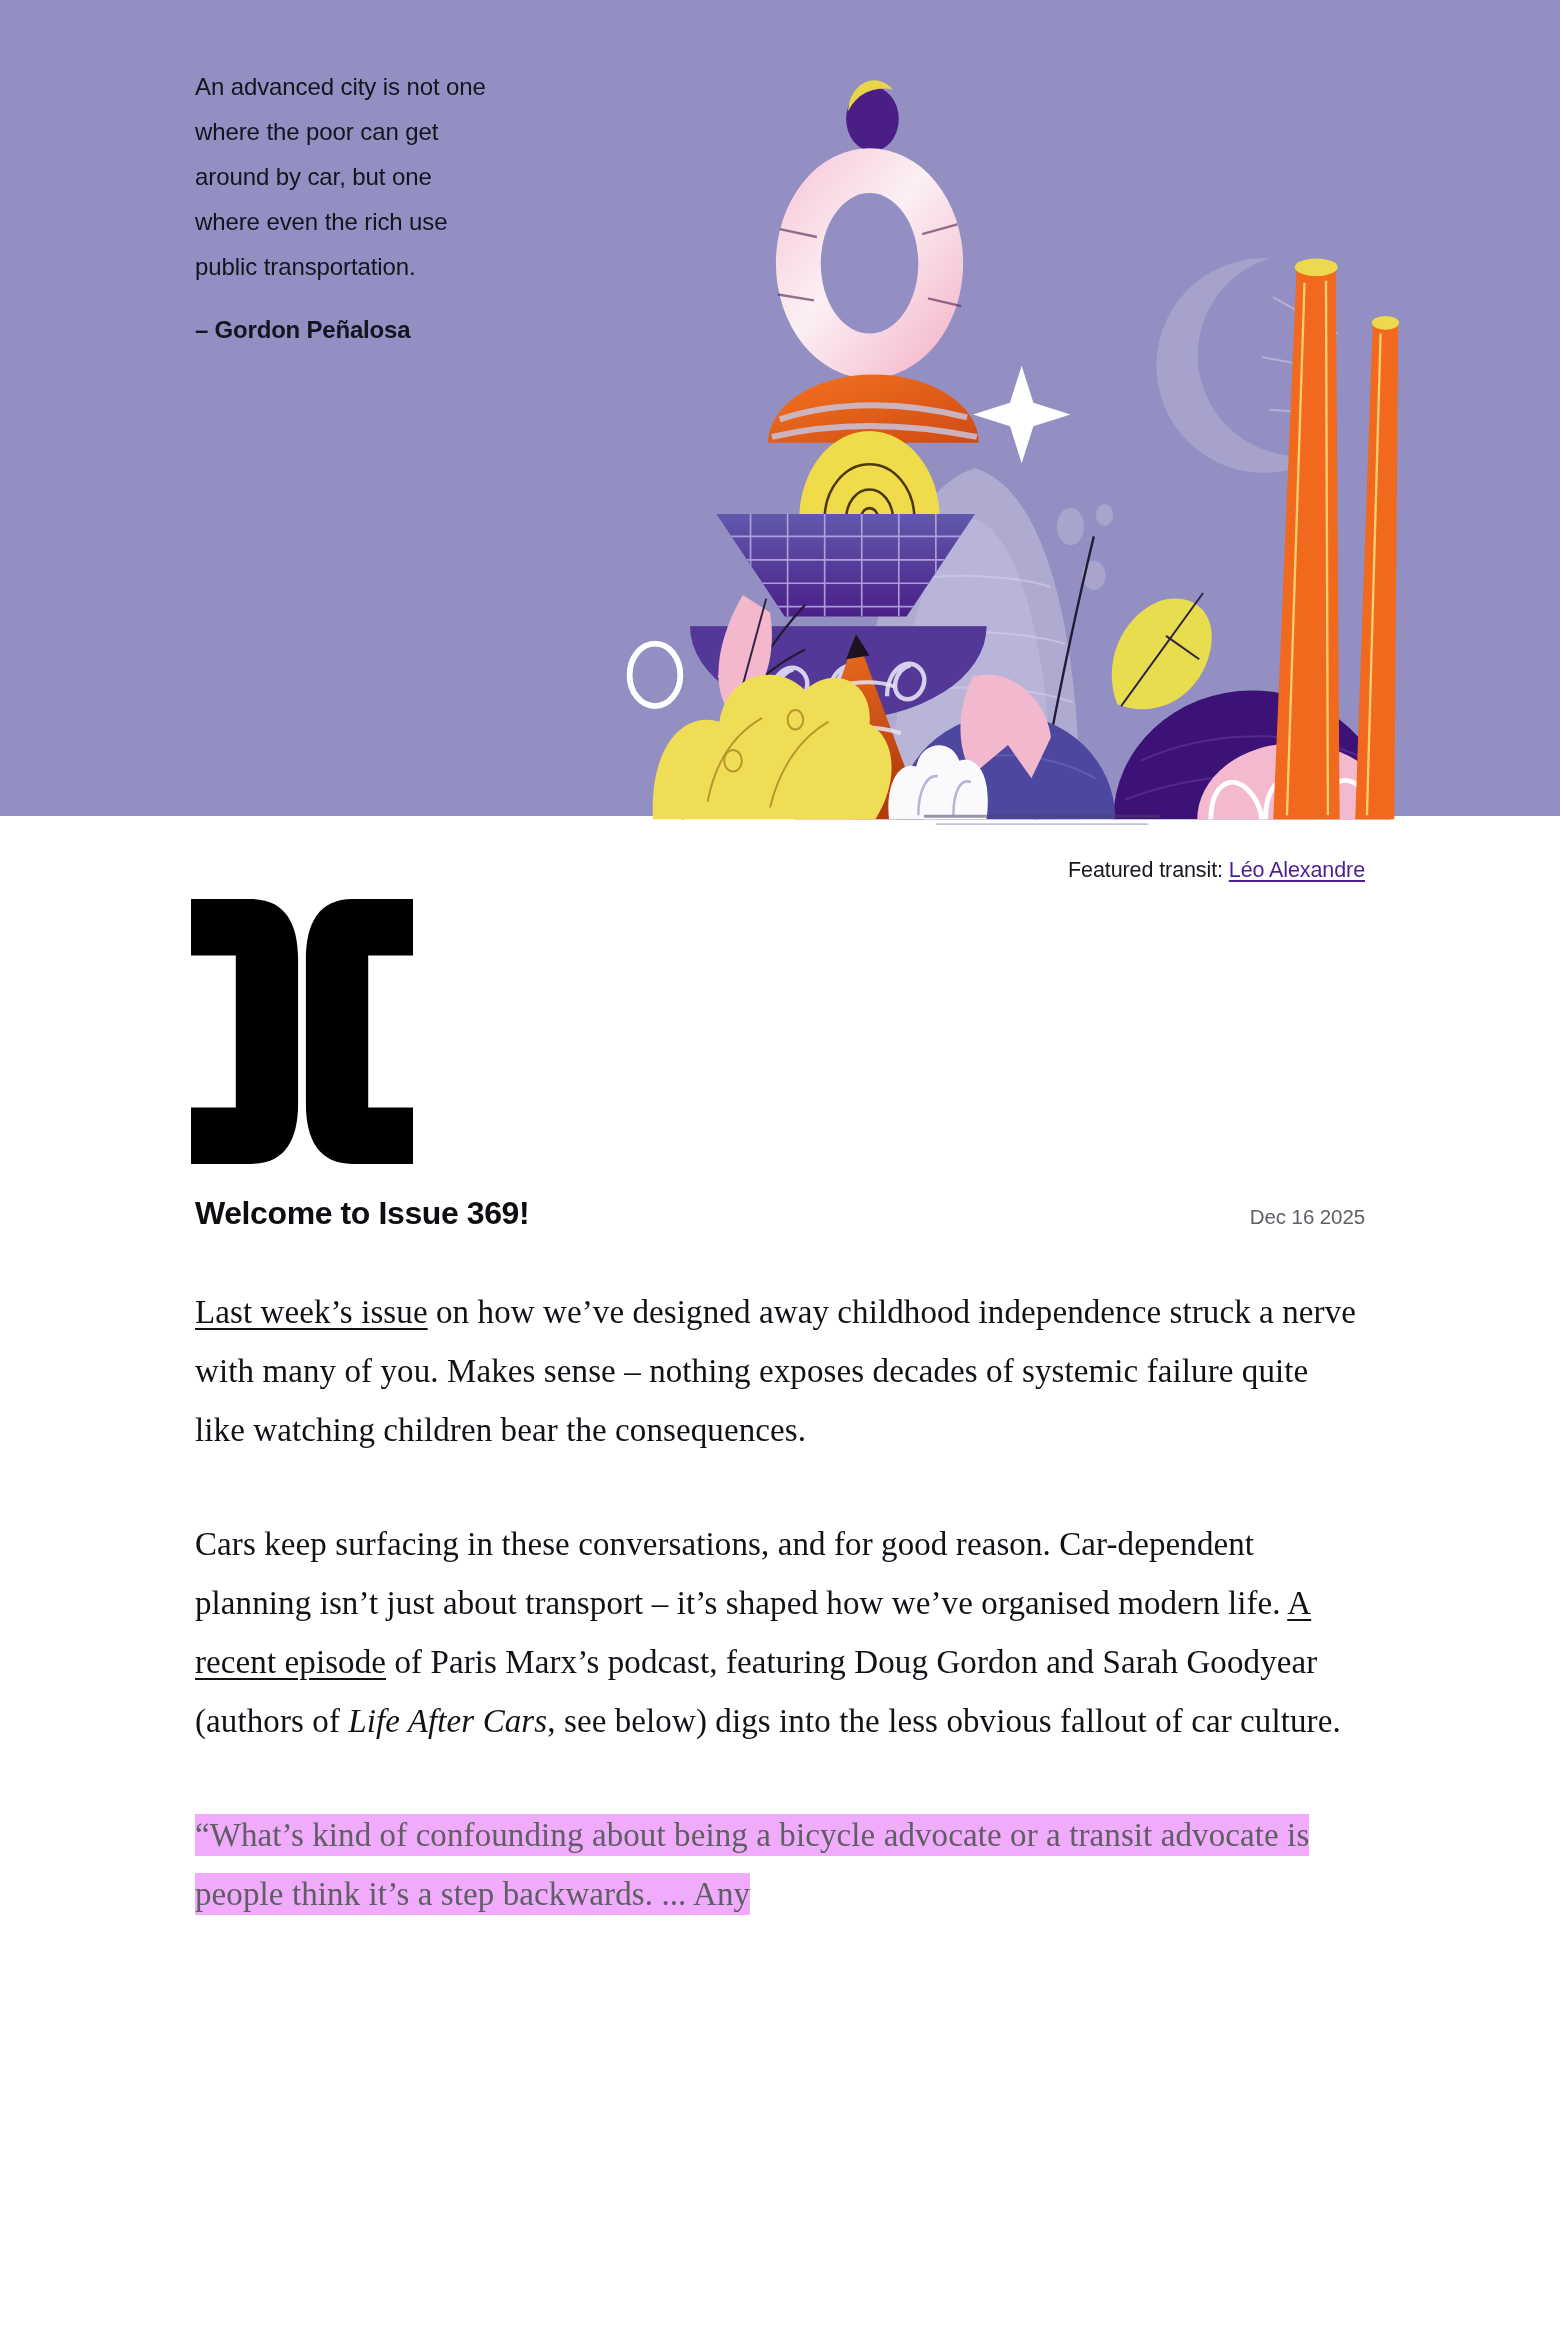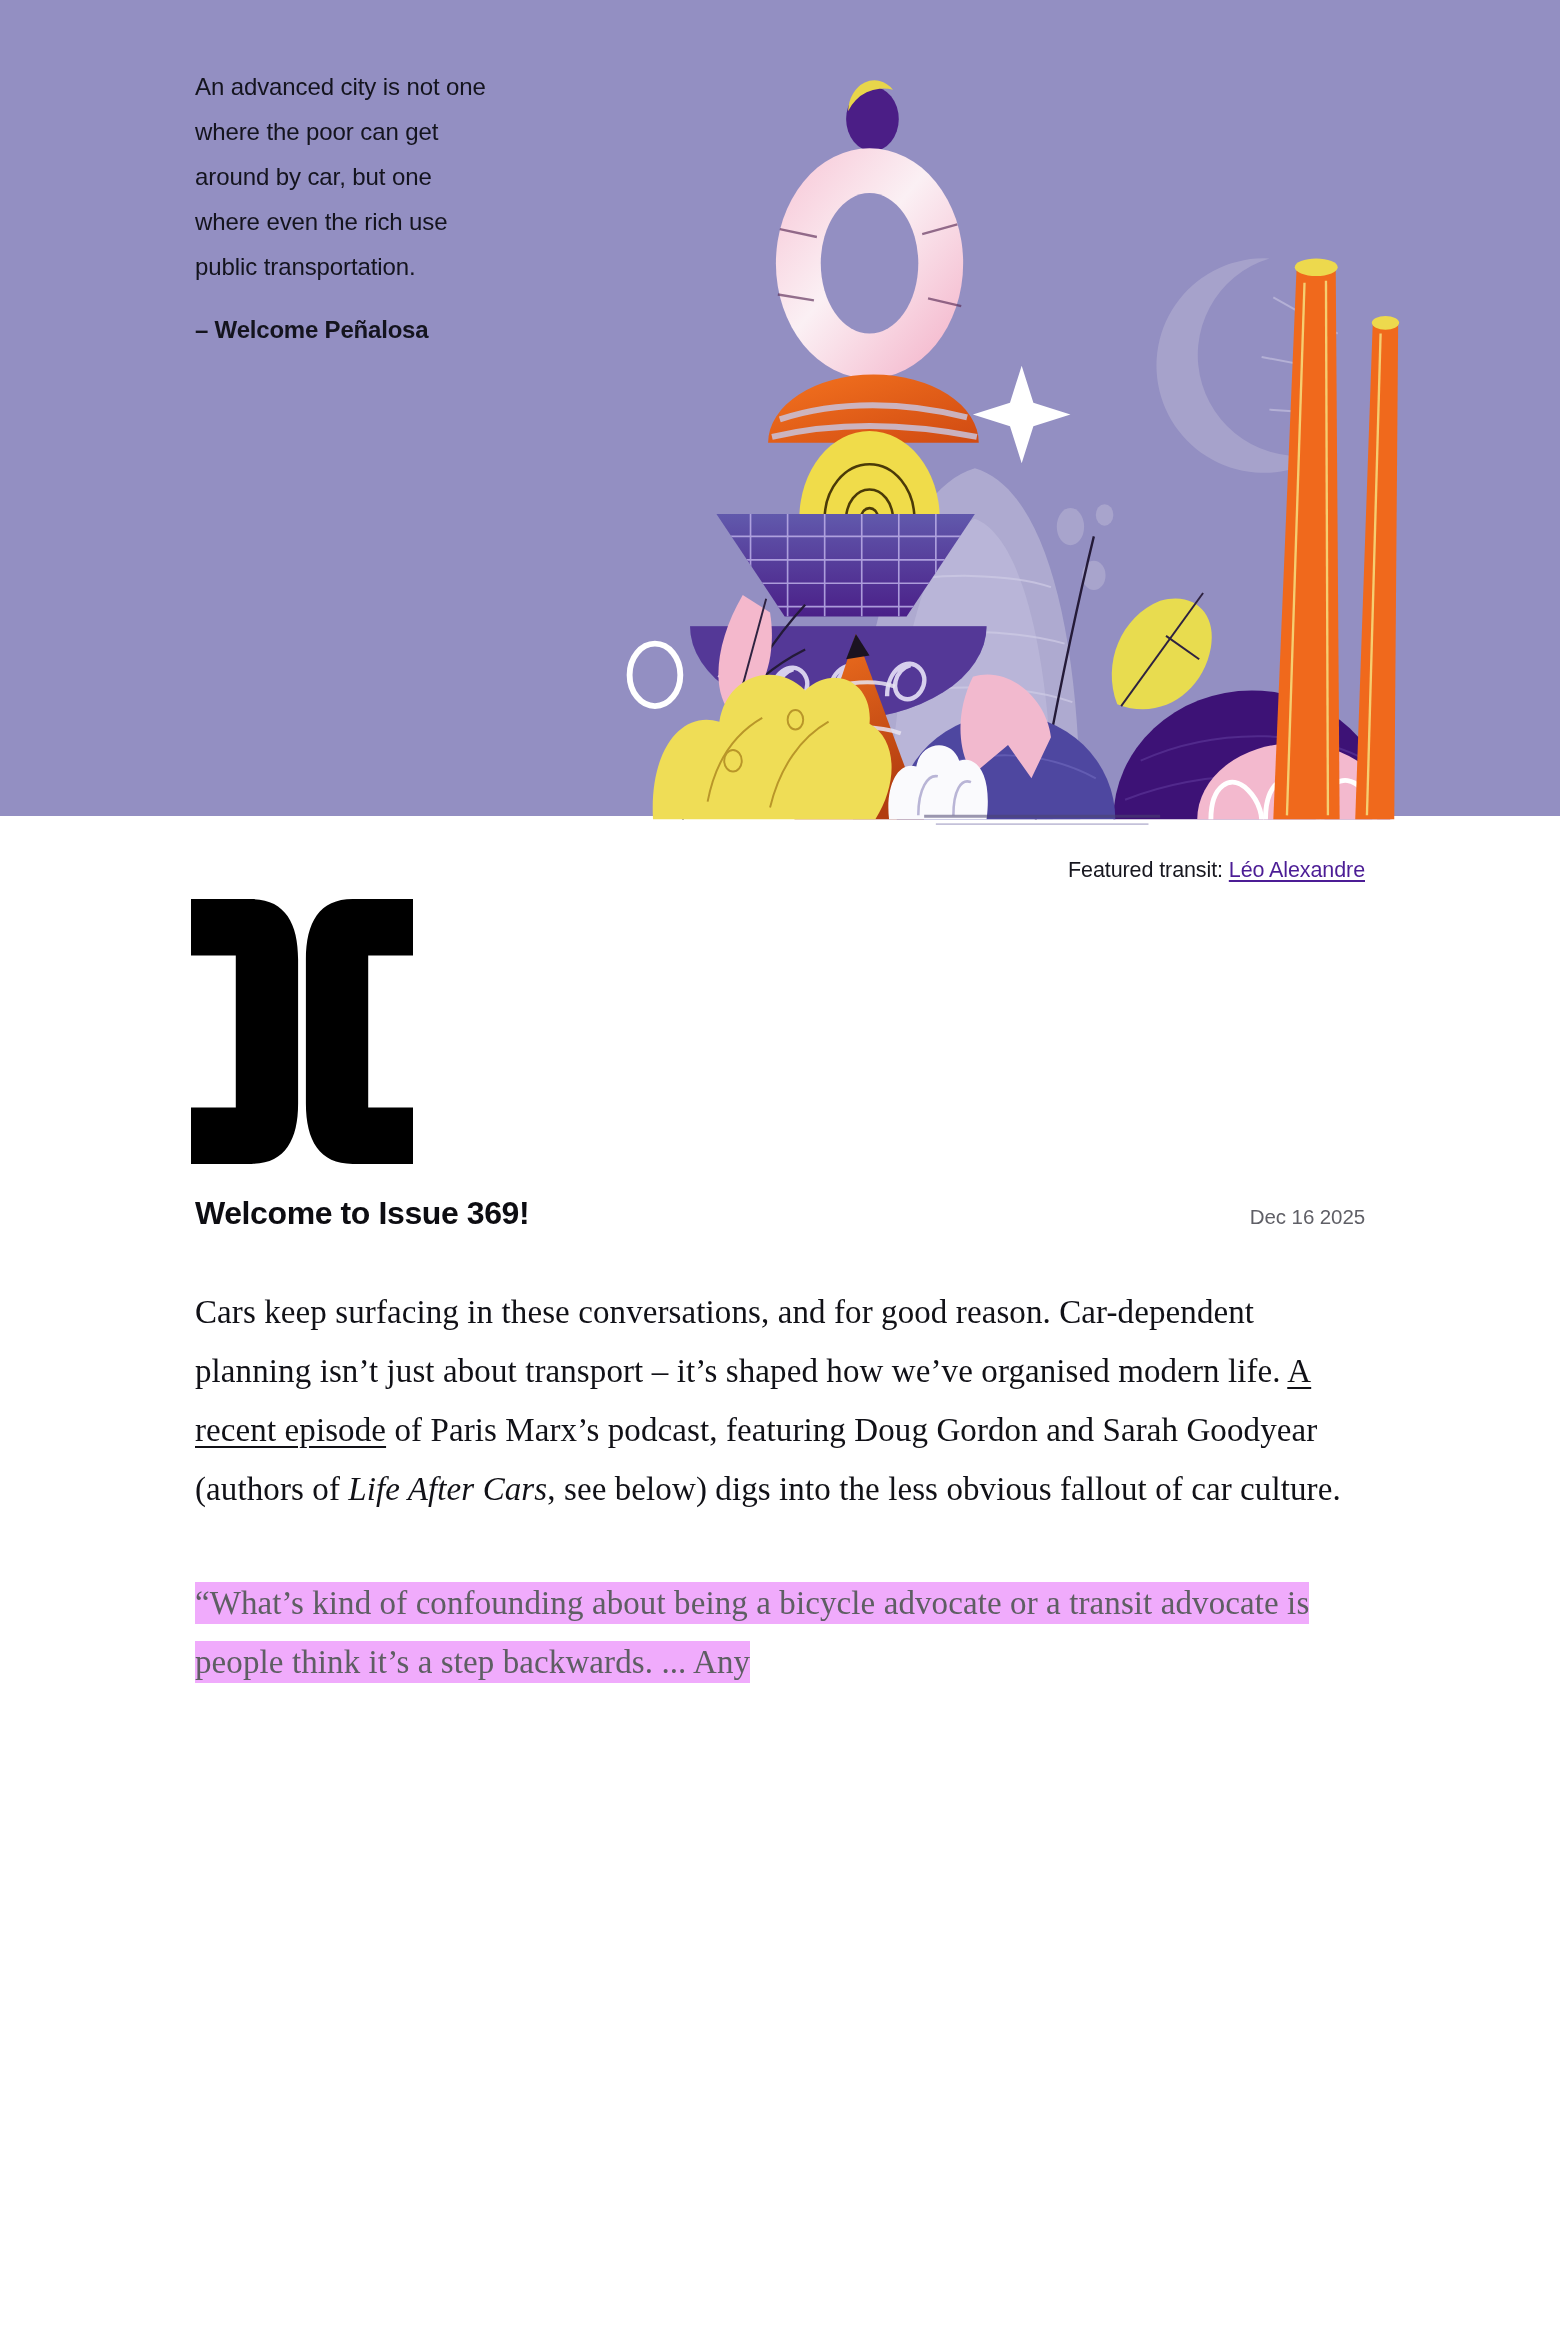--- a/index.html
+++ b/index.html
@@ -155,21 +155,21 @@
 <body>
 
 <div class="hero">
 
   <div class="quote-block">
     <p class="quote-text">An advanced city is not one
 where the poor can get
 around by car, but one
 where even the rich use
 public transportation.</p>
-    <p class="quote-attrib">– Welcome Peñalosa</p>
+    <p class="quote-attrib">– Gordon Peñalosa</p>
   </div>
 
   <div class="illo-wrap">
     <svg viewBox="0 0 810 770" xmlns="http://www.w3.org/2000/svg">
       <defs>
         <linearGradient id="gPinkRing" x1="0" y1="0" x2="1" y2="1">
           <stop offset="0%" stop-color="#F7C3D4"></stop>
           <stop offset="45%" stop-color="#FBF0F4"></stop>
           <stop offset="100%" stop-color="#F3AEC6"></stop>
         </linearGradient>
@@ -350,17 +350,18 @@
 </div>
 
 <div class="article">
 
   <div class="headline-row">
     <h1 class="headline">Welcome to Issue 369!</h1>
     <div class="issue-date">Dec 16 2025</div>
   </div>
 
   <div class="body-copy">
+    <p><a href="#">Last week’s issue</a><span> on how we’ve designed away childhood independence struck a nerve with many of you. Makes sense – nothing exposes decades of systemic failure quite like watching children bear the consequences.</span></p>
     <p><span>Cars keep surfacing in these conversations, and for good reason. Car-dependent planning isn’t just about transport – it’s shaped how we’ve organised modern life. </span><a href="#">A recent episode</a><span> of Paris Marx’s podcast, featuring Doug Gordon and Sarah Goodyear (authors of </span><em>Life After Cars</em><span>, see below) digs into the less obvious fallout of car culture.</span></p>
     <blockquote class="pullquote"><span class="hl">“What’s kind of confounding about being a bicycle advocate or a transit advocate is people think it’s a step backwards. ... Any</span></blockquote>
   </div>
 </div>
 
 
 </body></html>

